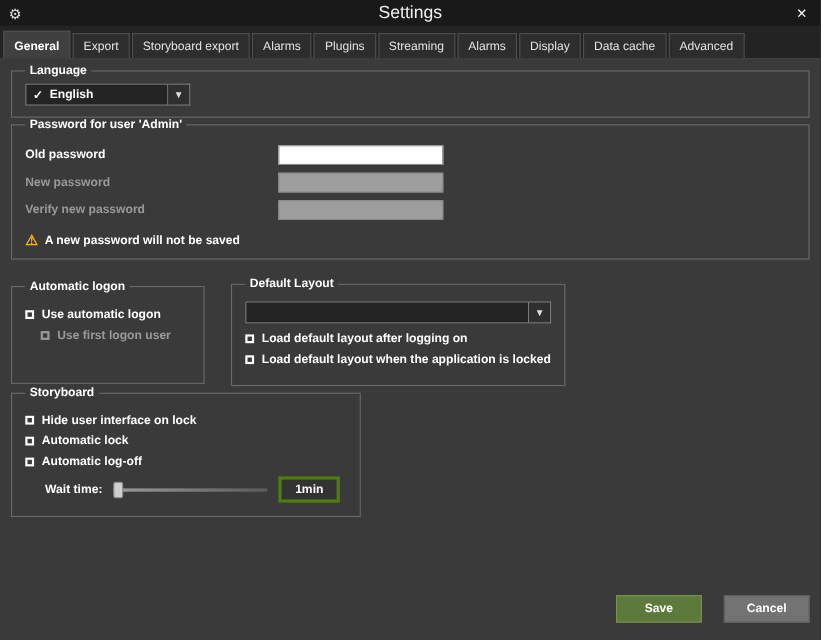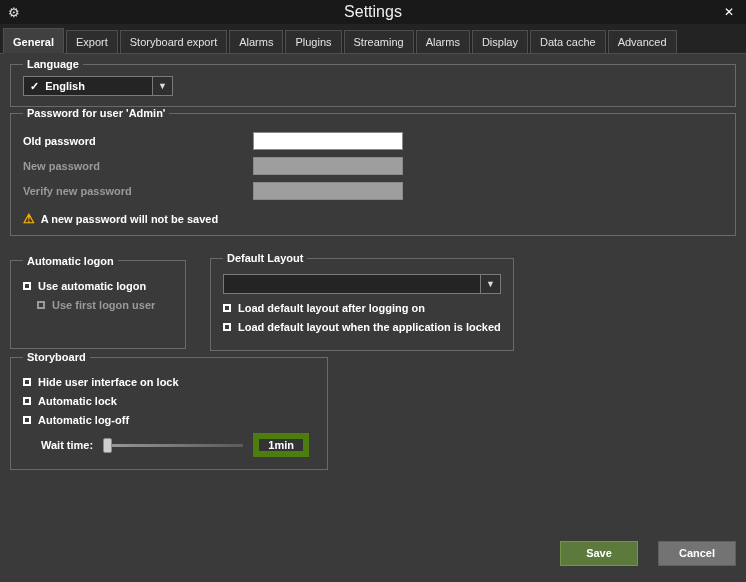--- a/index.html
+++ b/index.html
@@ -96,21 +96,21 @@
   .slider { position:relative; width:140px; height:15px; cursor:pointer; }
   .slider-track {
     position:absolute; left:0; right:0; top:6px; height:3px;
     background:linear-gradient(to right,#9a9a9a,#5a5a5a);
   }
   .slider-handle {
     position:absolute; left:0; top:0; width:9px; height:15px;
     background:#cfcfcf; border:1px solid #8a8a8a; border-radius:2px; cursor:pointer;
   }
   .valbox {
-    width:56px; height:24px; border:6px solid #4d7c0f; background:#333;
+    width:56px; height:24px; border:3px solid #4d7c0f; background:#333;
     display:flex; align-items:center; justify-content:center; font-weight:bold;
   }
   
   .footer {
     flex:0 0 46px; display:flex; justify-content:flex-end; align-items:center;
     gap:20px; padding:0 10px 12px 0;
   }
   .btn {
     min-width:78px; height:25px; font-family:"Liberation Sans", sans-serif;
     font-size:11px; font-weight:bold; color:#fff; cursor:pointer;

